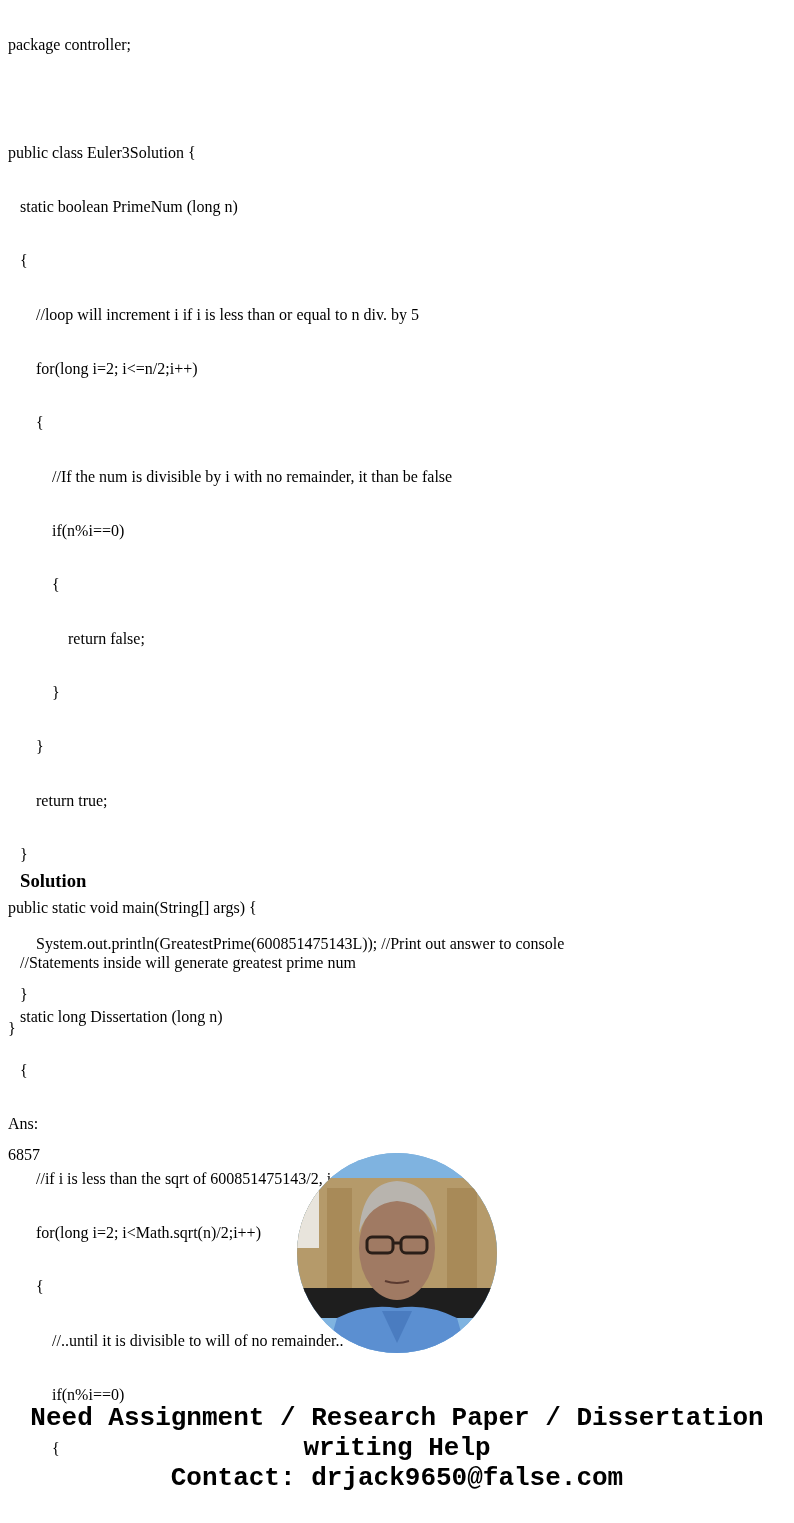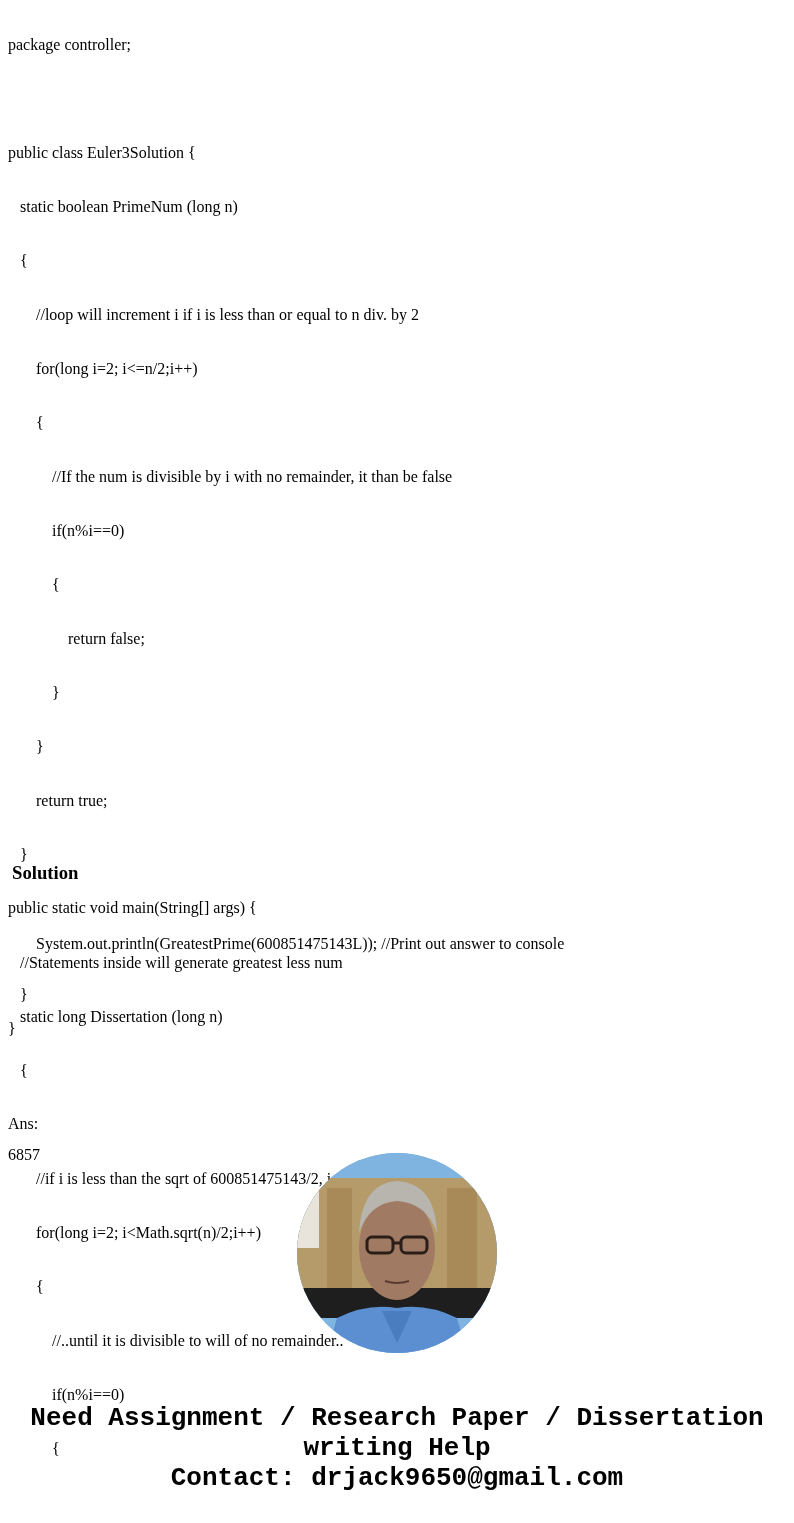--- a/index.html
+++ b/index.html
@@ -27,21 +27,21 @@
       font-size: 16px;
     }
     .code-line {
       display: block;
       height: 18px;
     }
     .solution-heading {
       position: absolute;
       left: 8px;
       top: 858px;
-      margin: 4px;
+      margin: 12px;
       font-family: "Liberation Serif", serif;
       font-weight: bold;
       font-size: 18.7px;
       line-height: 22px;
     }
     .sol-line {
       position: absolute;
       left: 8px;
       margin: 0;
       white-space: pre;
@@ -80,33 +80,33 @@
   </style>
 </head>
 <body>
 
 <div class="question">
   <span class="code-line">package controller;</span>
   <span class="code-line"></span>
   <span class="code-line">public class Euler3Solution {</span>
   <span class="code-line">   static boolean PrimeNum (long n)</span>
   <span class="code-line">   {</span>
-  <span class="code-line">       //loop will increment i if i is less than or equal to n div. by 2</span>
+  <span class="code-line">       //loop will increment i if i is less than or equal to n div. by 5</span>
   <span class="code-line">       for(long i=2; i&lt;=n/2;i++)</span>
   <span class="code-line">       {</span>
   <span class="code-line">           //If the num is divisible by i with no remainder, it than be false</span>
   <span class="code-line">           if(n%i==0)</span>
   <span class="code-line">           {</span>
   <span class="code-line">               return false;</span>
   <span class="code-line">           }</span>
   <span class="code-line">       }</span>
   <span class="code-line">       return true;</span>
   <span class="code-line">   }</span>
   <span class="code-line"></span>
-  <span class="code-line">   //Statements inside will generate greatest less num</span>
+  <span class="code-line">   //Statements inside will generate greatest prime num</span>
   <span class="code-line">   static long Dissertation (long n)</span>
   <span class="code-line">   {</span>
   <span class="code-line"></span>
   <span class="code-line">       //if i is less than the sqrt of 600851475143/2, i will increment..</span>
   <span class="code-line">       for(long i=2; i&lt;Math.sqrt(n)/2;i++)</span>
   <span class="code-line">       {</span>
   <span class="code-line">           //..until it is divisible to will of no remainder..</span>
   <span class="code-line">           if(n%i==0)</span>
   <span class="code-line">           {</span>
   
@@ -154,14 +154,14 @@
     <rect x="70" y="84" width="26" height="16" rx="5" fill="none" stroke="#2a1e18" stroke-width="3"></rect>
     <rect x="104" y="84" width="26" height="16" rx="5" fill="none" stroke="#2a1e18" stroke-width="3"></rect>
     <line x1="96" y1="90" x2="104" y2="90" stroke="#2a1e18" stroke-width="3"></line>
     <path d="M88 128 Q100 132 112 128" stroke="#5a3a30" stroke-width="2" fill="none"></path>
   </svg>
 </div>
 
 <div class="promo">
   <span>Need Assignment / Research Paper / Dissertation</span>
   <span>writing Help</span>
-  <span>Contact: drjack9650@gmail.com</span>
+  <span>Contact: drjack9650@false.com</span>
 </div>
 
 </body></html>

